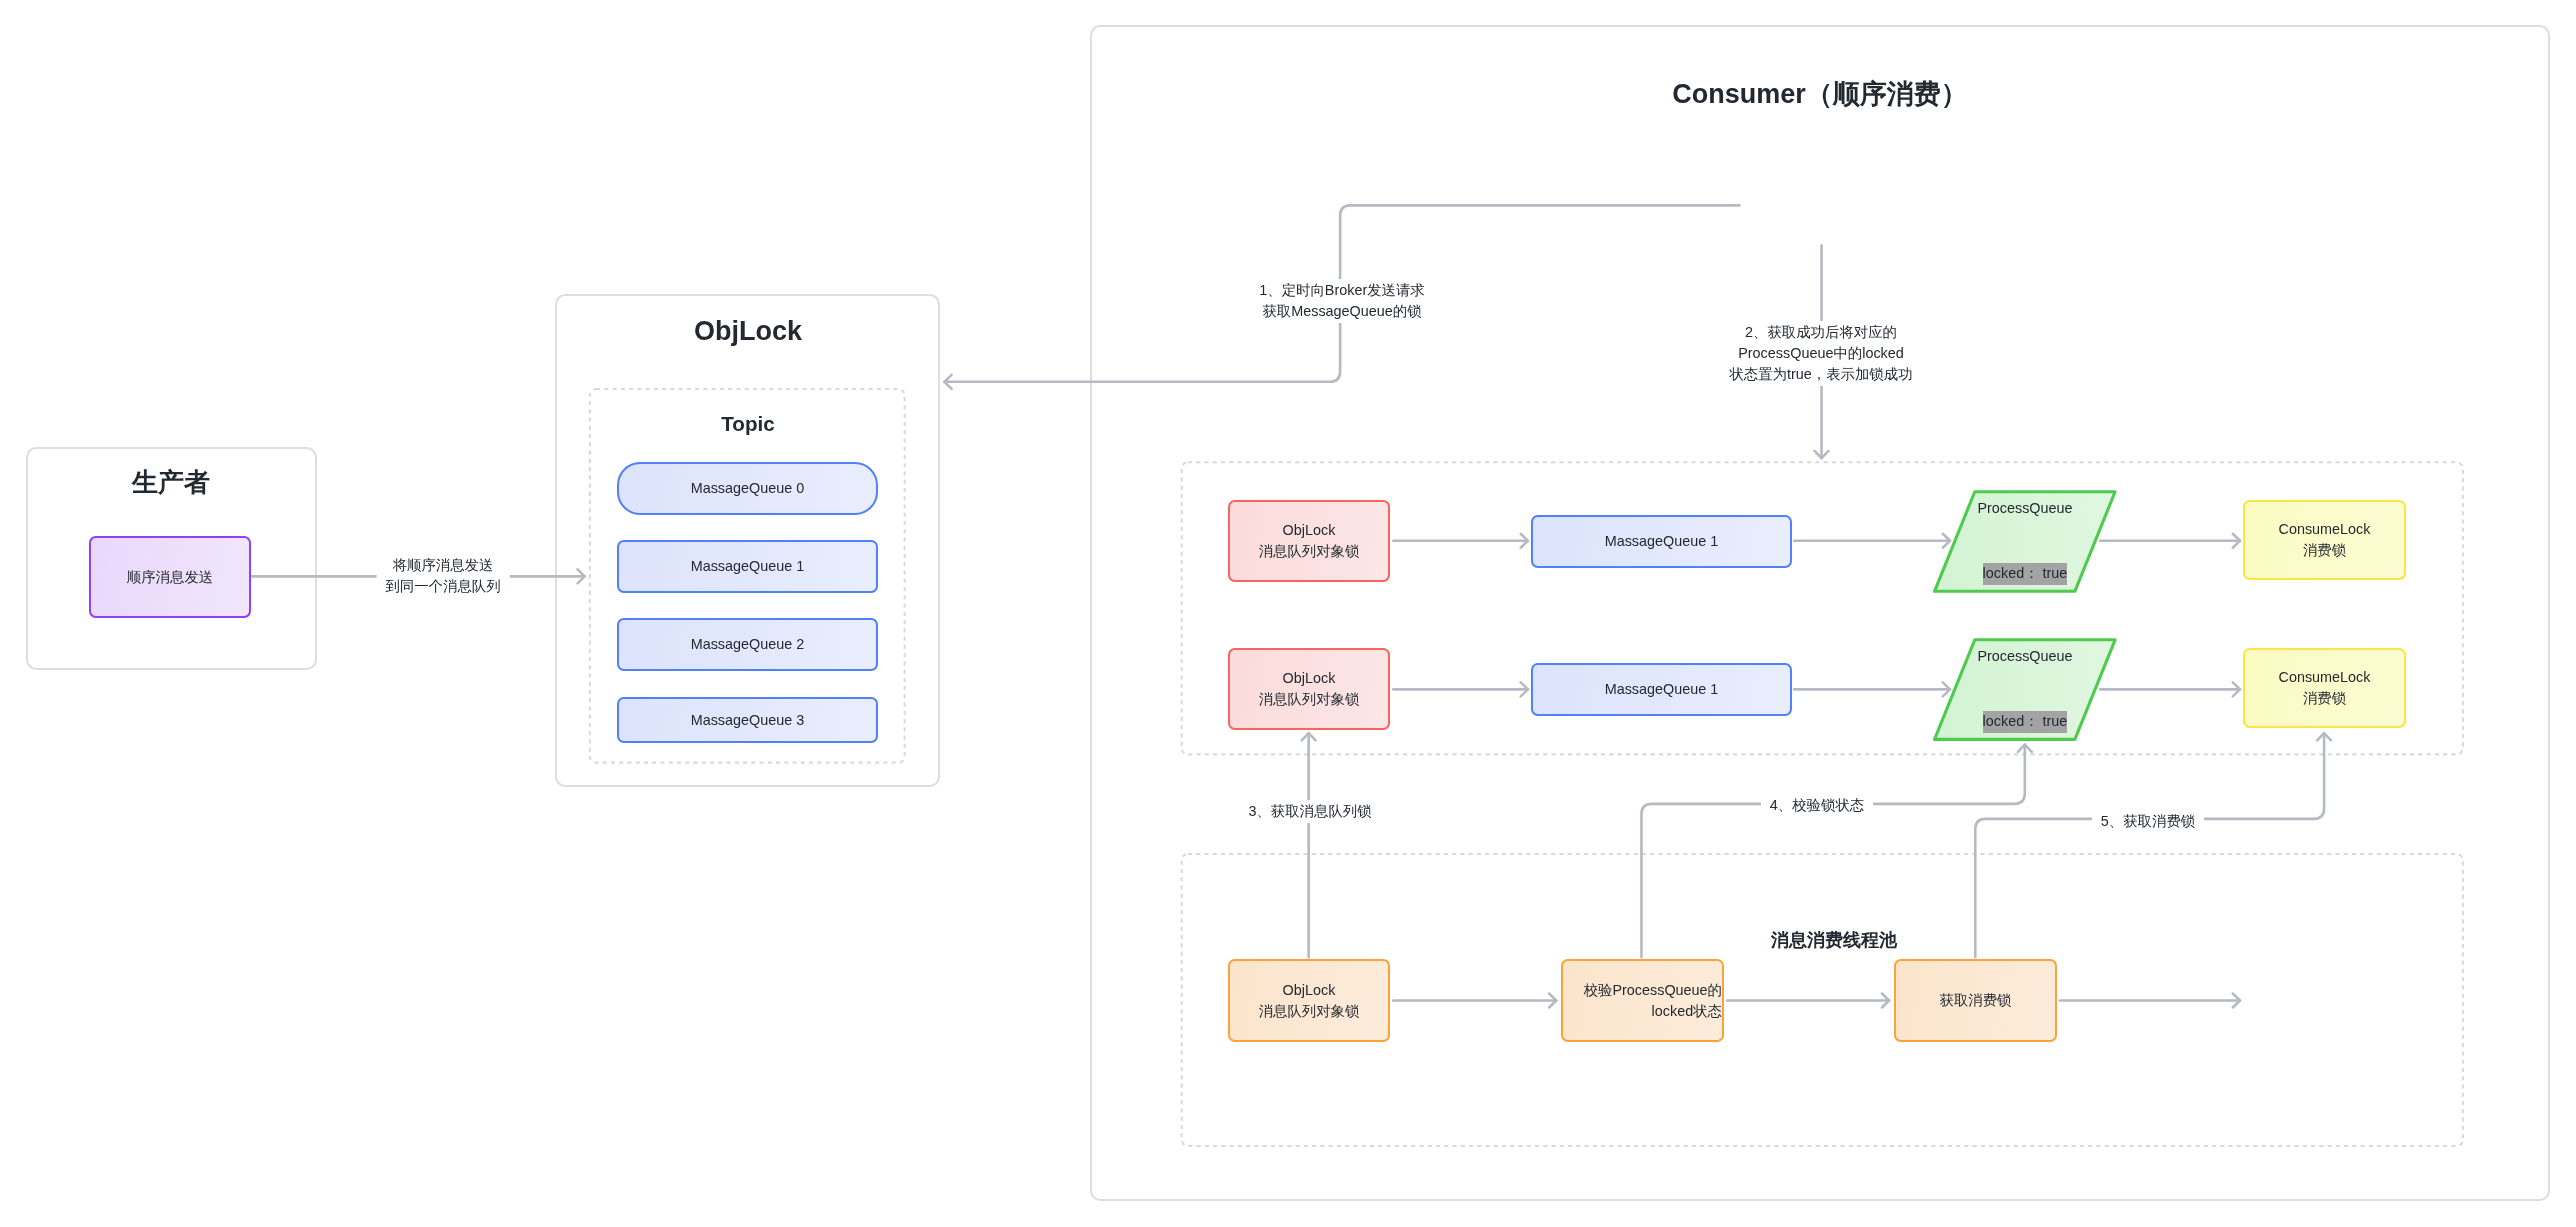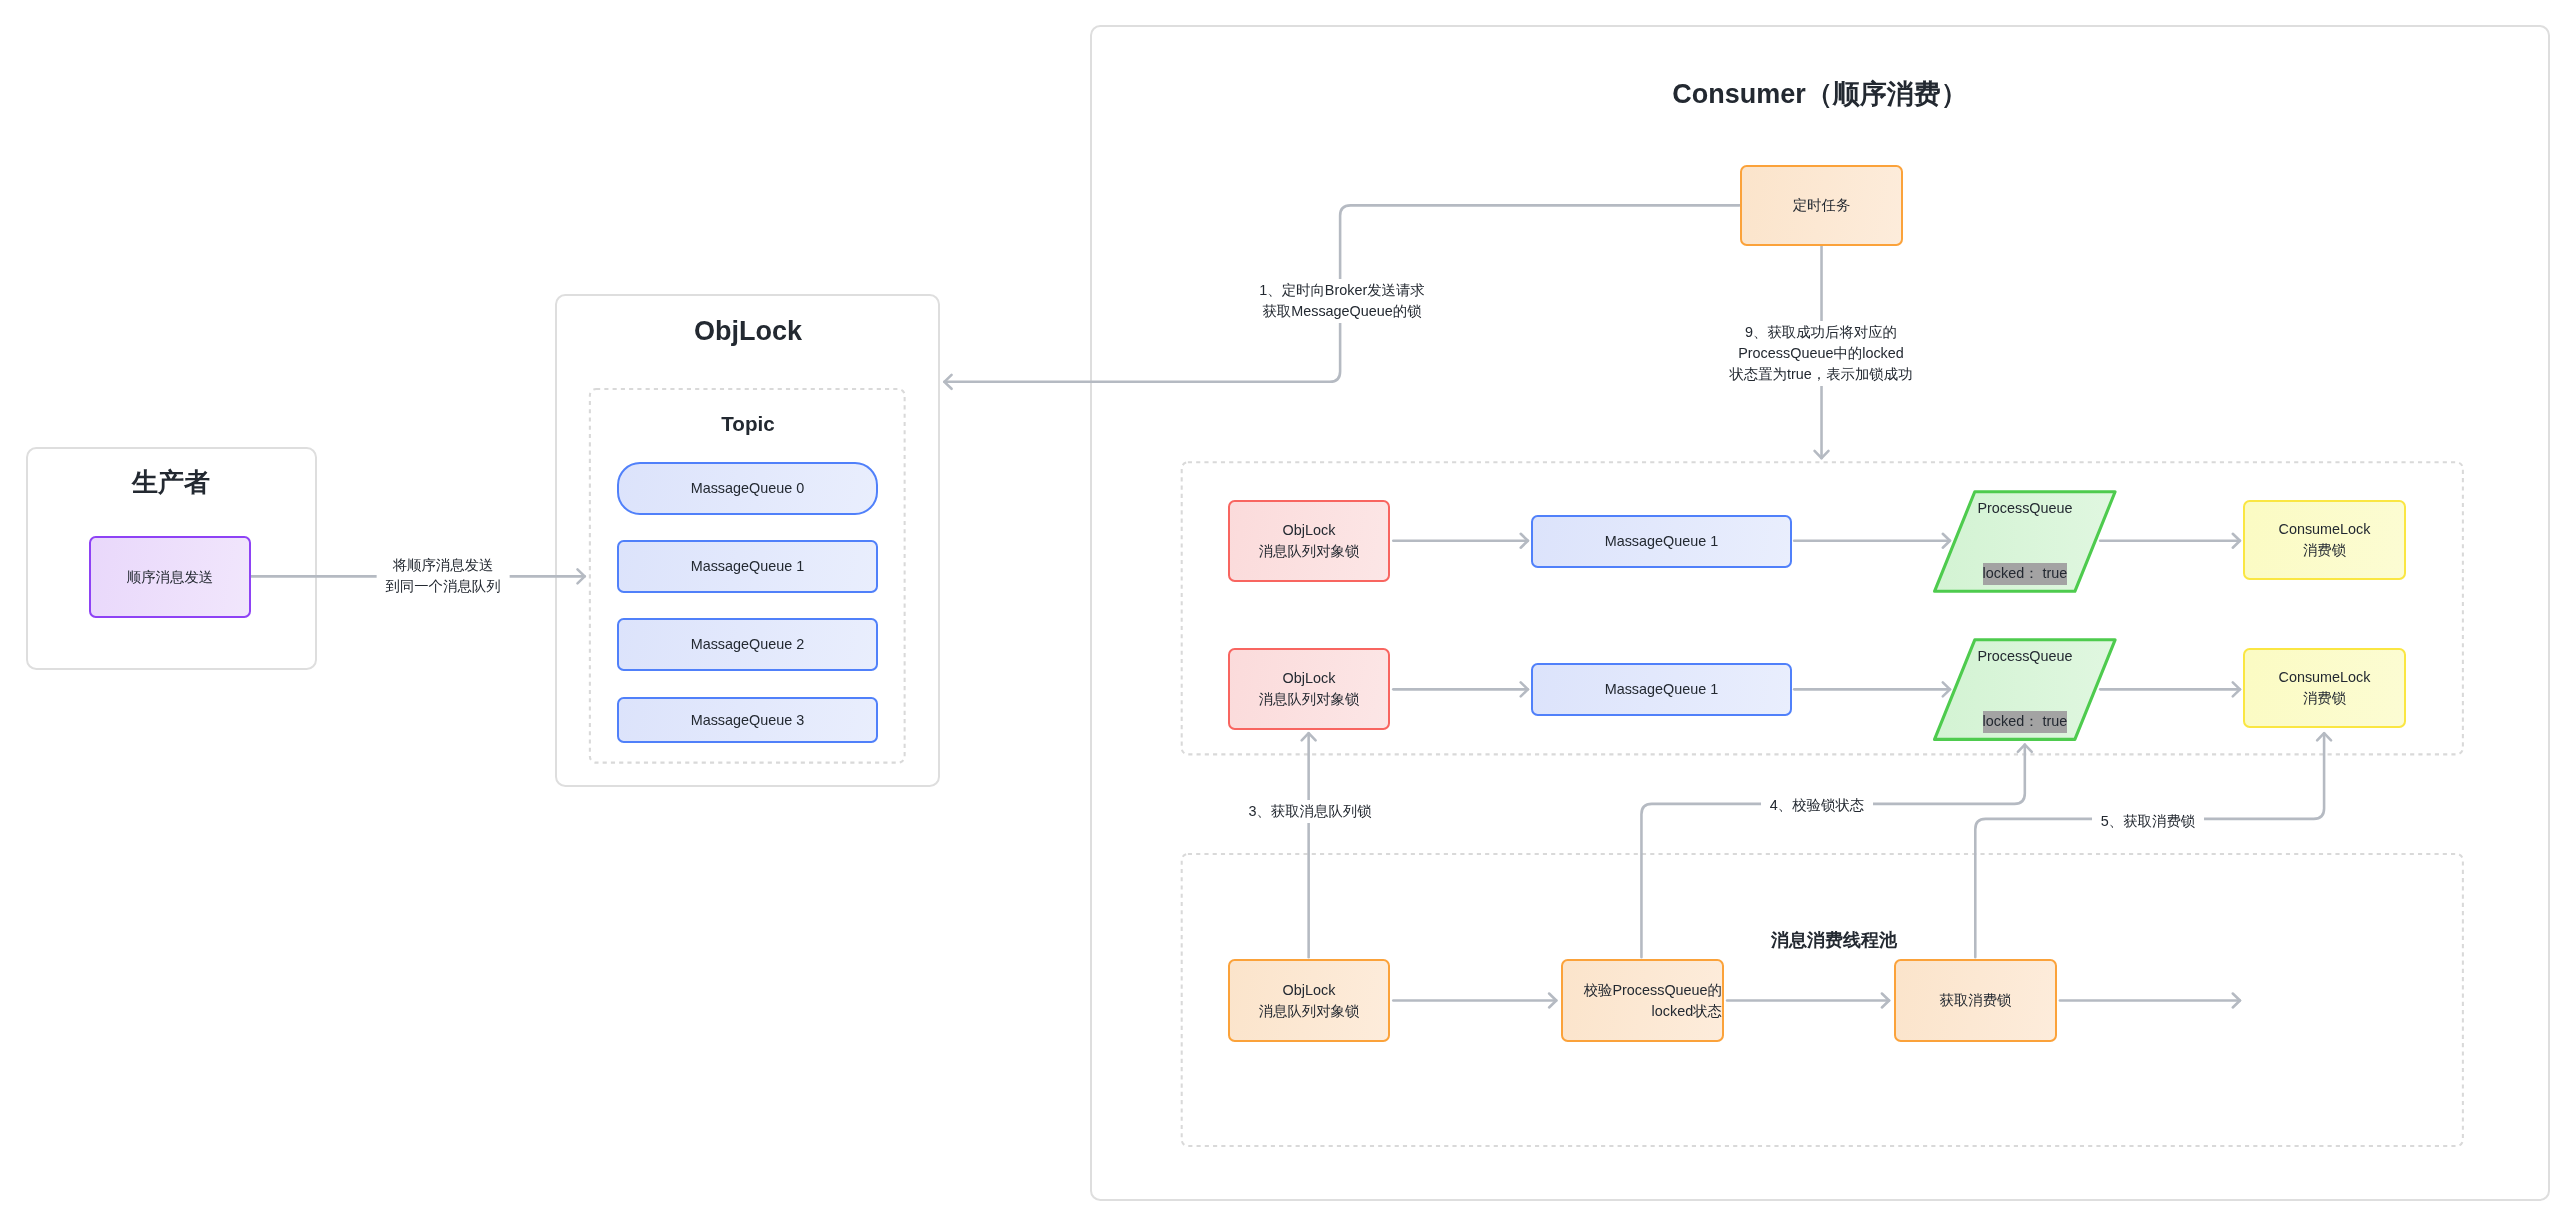--- a/index.html
+++ b/index.html
@@ -75,23 +75,20 @@
     </div>
 <div class="node" style="left:617px;top:540px;width:261px;height:53px;border-color:#5080fa;background:linear-gradient(100deg,#dce3fb 0%,#e9eefd 100%);text-align:center;font-size:14.4px;">
       <div class="ntxt"><span>MassageQueue 1</span></div>
     </div>
 <div class="node" style="left:617px;top:618px;width:261px;height:53px;border-color:#5080fa;background:linear-gradient(100deg,#dce3fb 0%,#e9eefd 100%);text-align:center;font-size:14.4px;">
       <div class="ntxt"><span>MassageQueue 2</span></div>
     </div>
 <div class="node" style="left:617px;top:697px;width:261px;height:46px;border-color:#5080fa;background:linear-gradient(100deg,#dce3fb 0%,#e9eefd 100%);text-align:center;font-size:14.4px;">
       <div class="ntxt"><span>MassageQueue 3</span></div>
     </div>
-<div class="node" style="left:1740px;top:165px;width:163px;height:81px;border-color:#fba23a;background:linear-gradient(100deg,#fbe4cb 0%,#fdecdb 100%);text-align:center;font-size:14.4px;">
-      <div class="ntxt"><span>定时任务</span></div>
-    </div>
 <div class="node" style="left:1228px;top:500px;width:162px;height:82px;border-color:#f86560;background:linear-gradient(100deg,#fbdbdb 0%,#fce6e6 100%);text-align:center;font-size:14.4px;">
       <div class="ntxt"><span>ObjLock</span><br><span>消息队列对象锁</span></div>
     </div>
 <div class="node" style="left:1531px;top:515px;width:261px;height:53px;border-color:#5080fa;background:linear-gradient(100deg,#dce3fb 0%,#e9eefd 100%);text-align:center;font-size:14.4px;">
       <div class="ntxt"><span>MassageQueue 1</span></div>
     </div>
 <div class="node" style="left:2243px;top:500px;width:163px;height:80px;border-color:#fae642;background:linear-gradient(100deg,#fbfbc3 0%,#fcfcd3 100%);text-align:center;font-size:14.4px;">
       <div class="ntxt"><span>ConsumeLock</span><br><span>消费锁</span></div>
     </div>
 <div class="node" style="left:1228px;top:648px;width:162px;height:82px;border-color:#f86560;background:linear-gradient(100deg,#fbdbdb 0%,#fce6e6 100%);text-align:center;font-size:14.4px;">
@@ -123,19 +120,19 @@
 <polygon points="3827,1240 4099,1240 4021,1433 3749,1433" fill="url(#pqg)" stroke="#4ecb4e" stroke-width="6" stroke-linejoin="round"></polygon>
 </svg>
 <div class="node" style="left:1933px;top:490px;width:184px;height:103px;border:none;background:none;">
       <div class="ntxt"><span>ProcessQueue</span><br><span class="hl">locked： true</span></div>
     </div>
 <div class="node" style="left:1933px;top:638px;width:184px;height:103px;border:none;background:none;">
       <div class="ntxt"><span>ProcessQueue</span><br><span class="hl">locked： true</span></div>
     </div>
 <div class="lbl" style="left:443px;top:555px;transform:translateX(-50%);font-family:Liberation Mono, monospace;"><span>将顺序消息发送</span><br><span>到同一个消息队列</span></div>
 <div class="lbl" style="left:1342px;top:279px;transform:translateX(-50%);"><span>1、定时向Broker发送请求</span><br><span>获取MessageQueue的锁</span></div>
-<div class="lbl" style="left:1821px;top:321px;transform:translateX(-50%);"><span>9、获取成功后将对应的</span><br><span>ProcessQueue中的locked</span><br><span>状态置为true，表示加锁成功</span></div>
+<div class="lbl" style="left:1821px;top:321px;transform:translateX(-50%);"><span>2、获取成功后将对应的</span><br><span>ProcessQueue中的locked</span><br><span>状态置为true，表示加锁成功</span></div>
 <div class="lbl" style="left:1310px;top:800px;transform:translateX(-50%);"><span>3、获取消息队列锁</span></div>
 <div class="lbl" style="left:1817px;top:794px;transform:translateX(-50%);"><span>4、校验锁状态</span></div>
 <div class="lbl" style="left:2148px;top:810px;transform:translateX(-50%);"><span>5、获取消费锁</span></div>
 
 </div>
 
 
 </body></html>

